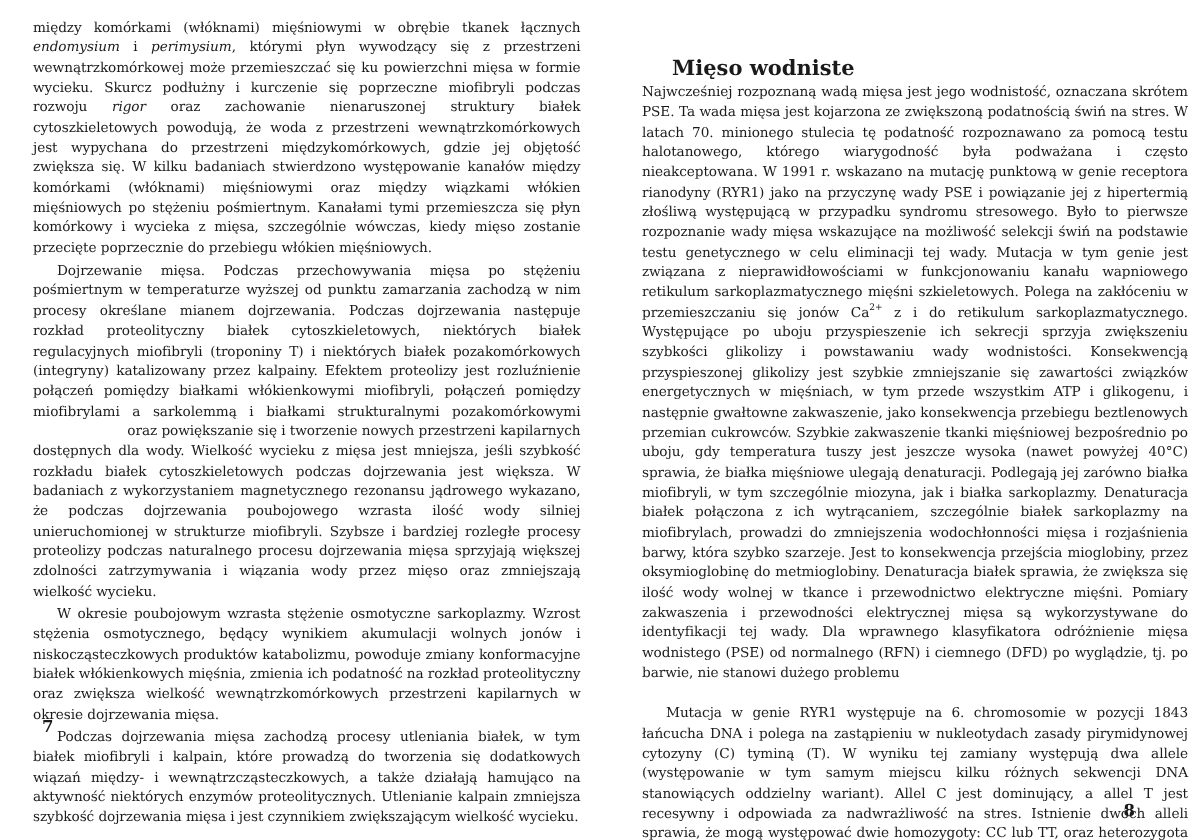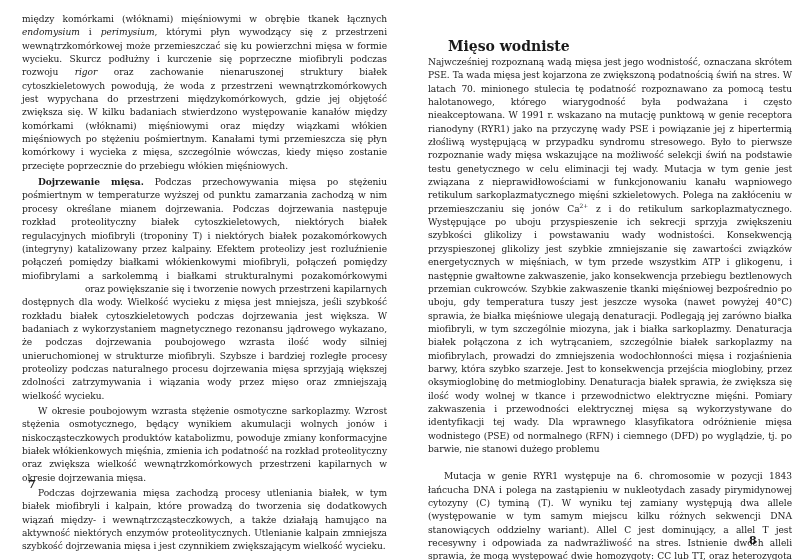--- a/index.html
+++ b/index.html
@@ -6,21 +6,21 @@
   body{width:800px;height:560px;position:relative;overflow:hidden;font-family:"DejaVu Serif","Liberation Serif",serif;color:#1a1a1a;}
   .page{position:absolute;top:0;height:560px;}
   .left{left:0;width:400px;padding-left:34px;}
   .right{left:400px;width:400px;}
   .col{position:absolute;font-size:9.1px;line-height:13.35px;text-align:justify;letter-spacing:-0.05px;}
   .left .col{left:22px;top:13px;width:365px;}
   .right .col{left:28px;top:56px;width:364px;}
   p{margin:0;}
   .ind{text-indent:16px;}
   .gap{margin-top:2px;}
-  .b{font-weight:bold;}
+  .b{font-weight:normal;}
   .i{font-style:italic;}
   .h1{position:absolute;left:62px;top:16px;font-size:12.5px;font-weight:bold;letter-spacing:0.1px;}
   .h2{position:absolute;left:48px;top:38px;font-size:14px;font-weight:bold;}
   .pnum{position:absolute;font-weight:bold;font-size:11px;}
   .pn7{left:28px;top:478px;}
   .pn8{left:349px;top:534px;}
   .sup{font-size:6px;vertical-align:super;line-height:0;}
   .bigspace{display:inline-block;width:60px;}
   .para2r{margin-top:14px;}
 </style>

